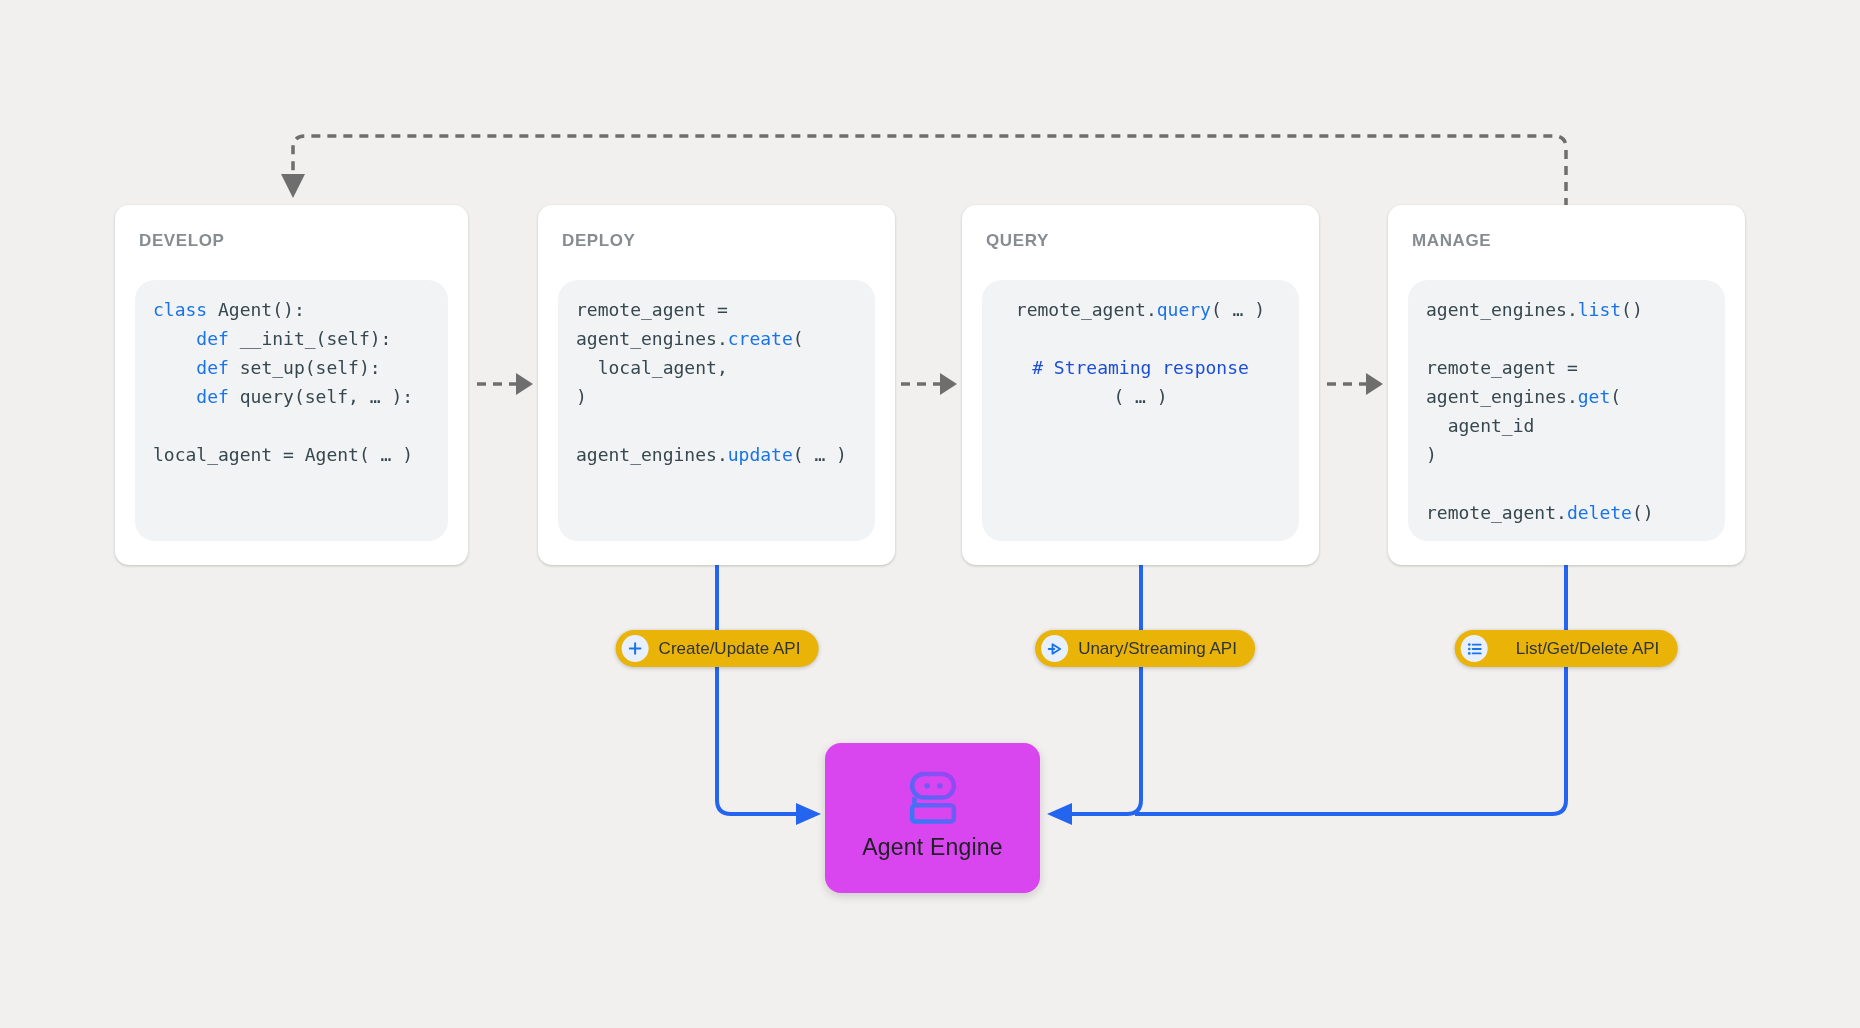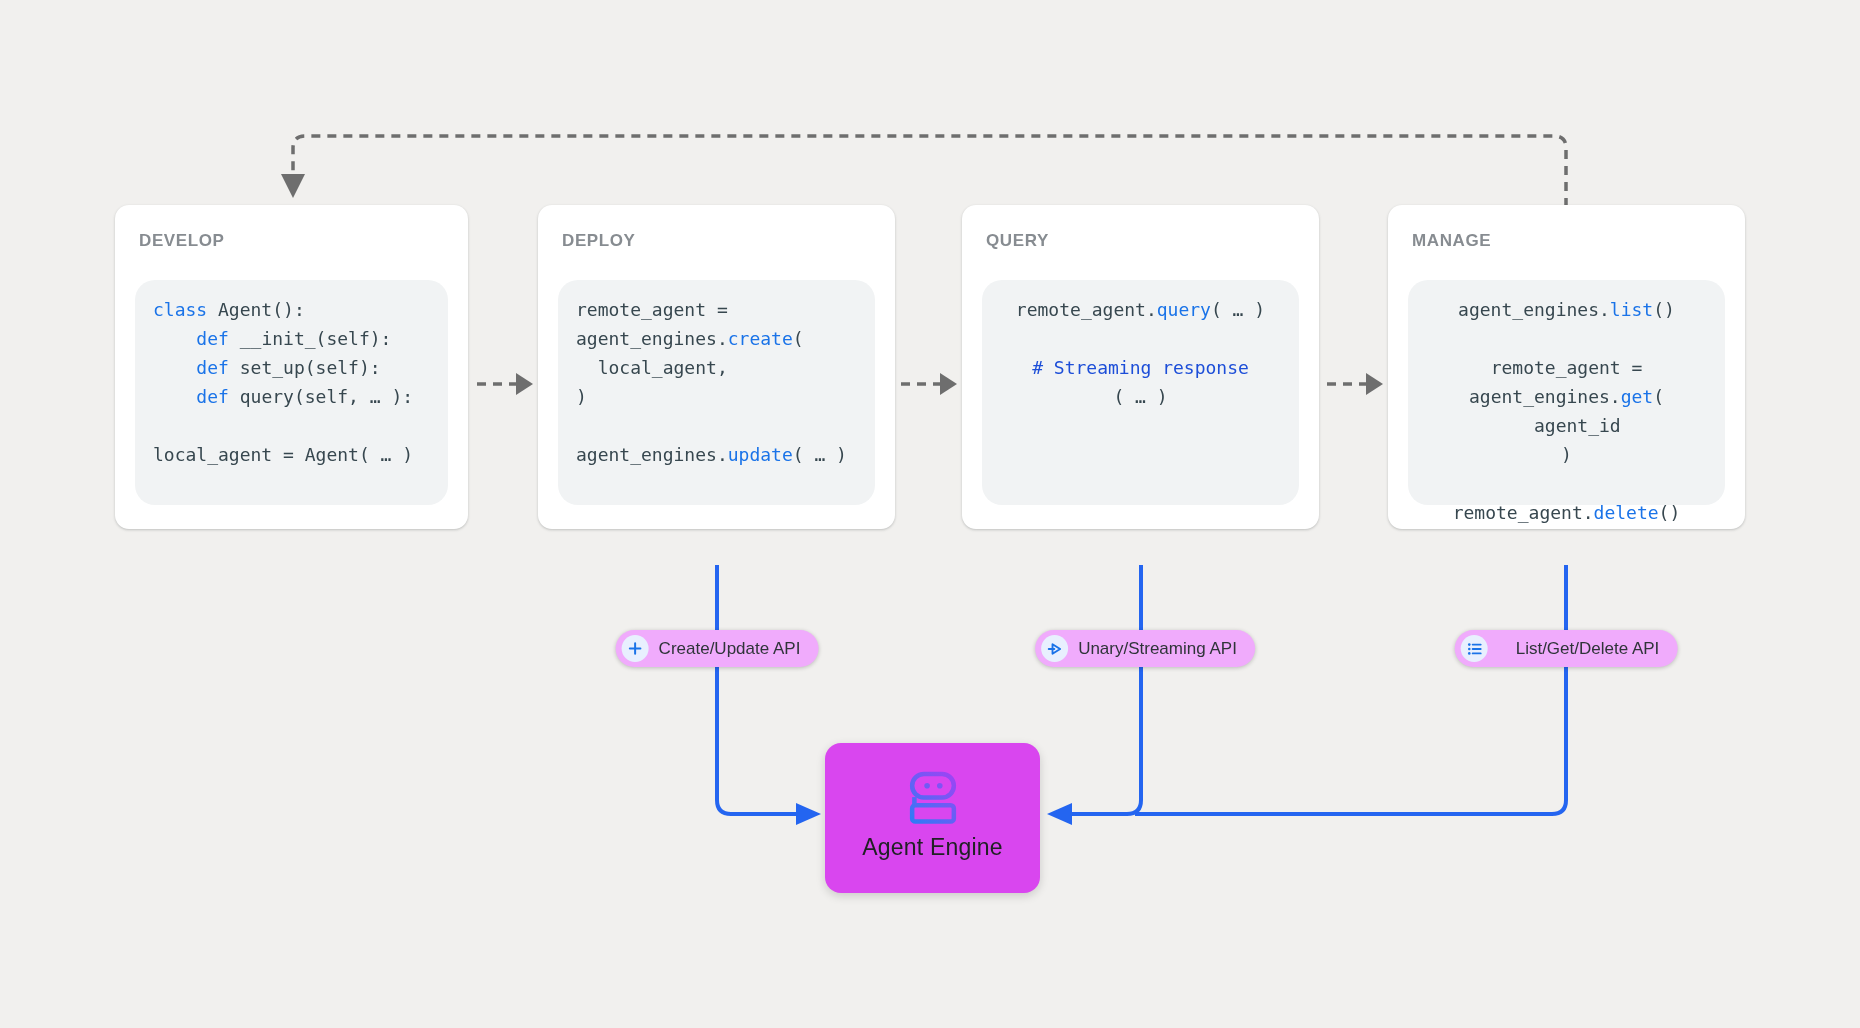--- a/index.html
+++ b/index.html
@@ -1,39 +1,39 @@
 <!DOCTYPE html>
 <html><head>
 <meta charset="utf-8">
 <style>
   html,body{margin:0;padding:0;background:#f1f0ee;}
   .canvas{position:relative;width:1860px;height:1028px;background:#f1f0ee;overflow:hidden;
           font-family:"Liberation Sans", sans-serif;}
   .wires{position:absolute;left:0;top:0;width:1860px;height:1028px;z-index:1;}
 
   
-  .card{position:absolute;top:205px;height:324px;width:357px;background:#ffffff;border-radius:14px;
+  .card{position:absolute;top:205px;height:360px;width:357px;background:#ffffff;border-radius:14px;
         box-shadow:0 1px 3px rgba(60,64,67,.18), 0 1px 2px rgba(60,64,67,.10);z-index:2;}
   #card-develop{left:115px;width:353px;}
   #card-deploy{left:538px;}
   #card-query{left:962px;text-align:center;}
-  #card-manage{left:1388px;text-align:center;}
+  #card-manage{left:1388px;}
   .card-title{position:absolute;top:26px;left:24px;font-size:17px;font-weight:600;
               letter-spacing:.6px;color:#878c91;}
   .code-block{position:absolute;left:20px;right:20px;top:75px;bottom:24px;background:#f1f3f4;
               border-radius:20px;padding:15px 18px;box-sizing:border-box;
               font-family:"DejaVu Sans Mono", monospace;font-size:18px;}
   .code-line{white-space:pre;line-height:29px;min-height:29px;}
   .seg-t{color:#37474f;}
   .seg-k{color:#1a73e8;}
   .seg-c{color:#1d4ed8;}
 
   
   .pill{position:absolute;top:630px;height:37px;transform:translateX(-50%);display:inline-flex;
-        align-items:center;gap:10px;padding:0 18px 0 6px;background:#f0abfc;border-radius:19px;
+        align-items:center;gap:10px;padding:0 18px 0 6px;background:#eab308;border-radius:19px;
         box-shadow:0 1px 4px rgba(0,0,0,.22);z-index:3;white-space:nowrap;}
   #pill-create{left:717px;}
   #pill-unary{left:1145px;}
   #pill-list{left:1566px;gap:28px;}
   .pill-icon{width:27px;height:27px;border-radius:50%;background:#e8f0fe;display:flex;
              align-items:center;justify-content:center;flex:0 0 27px;}
   .pill-label{font-size:17px;font-weight:500;color:#2f3439;}
 
   
   .engine{position:absolute;left:825px;top:743px;width:215px;height:150px;background:#d946ef;

